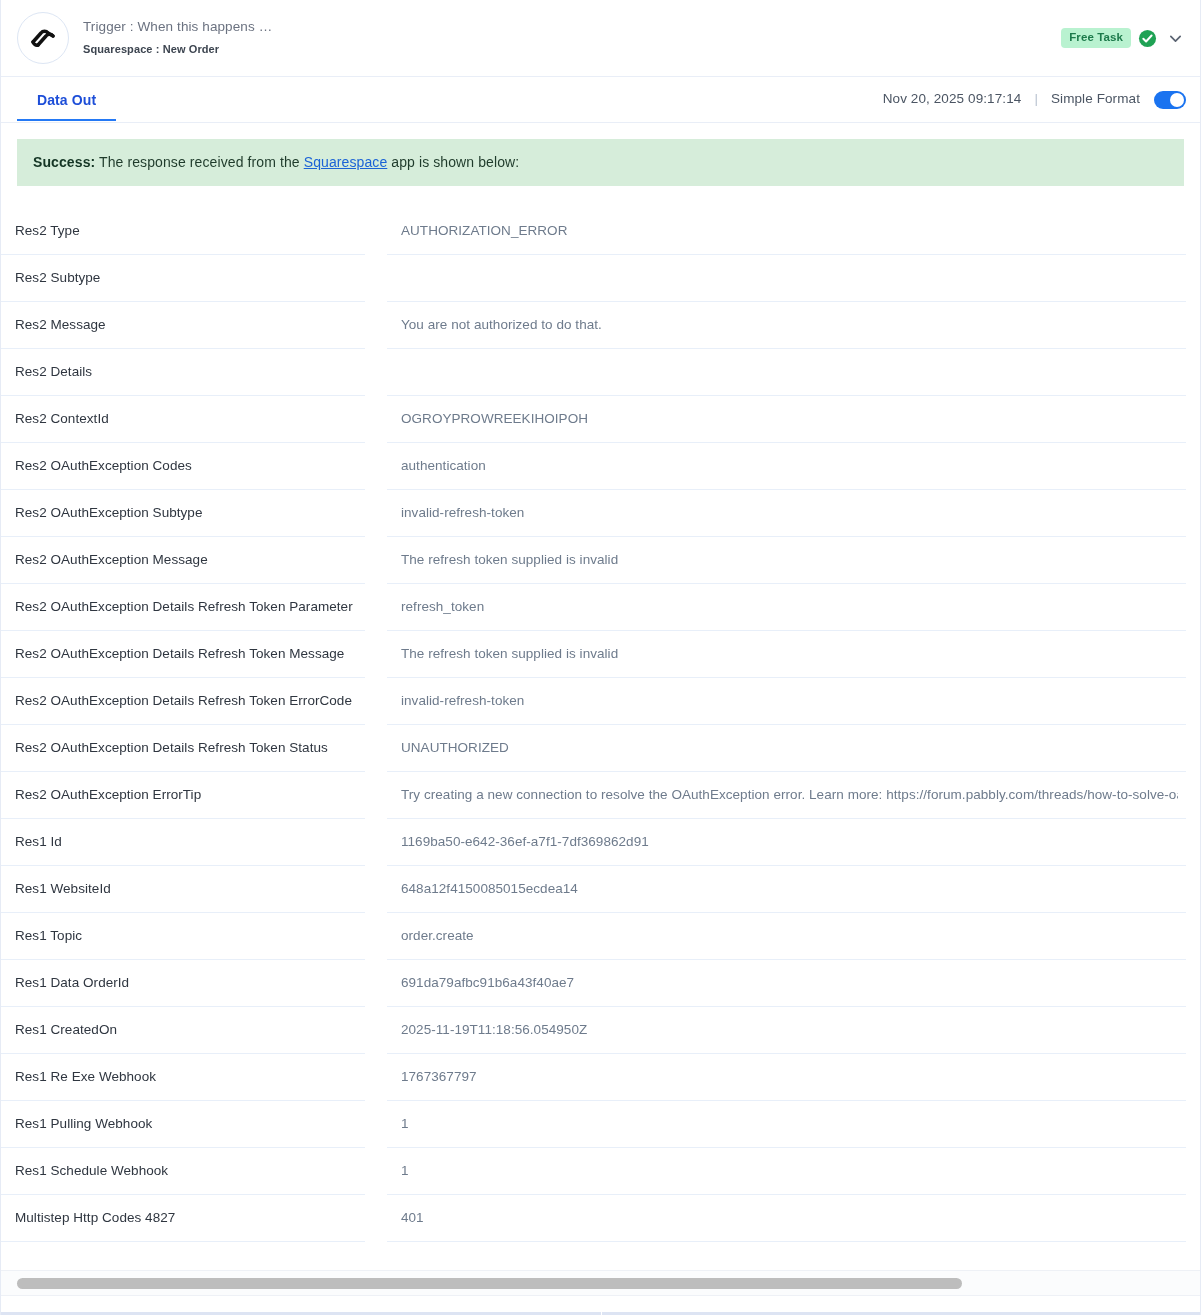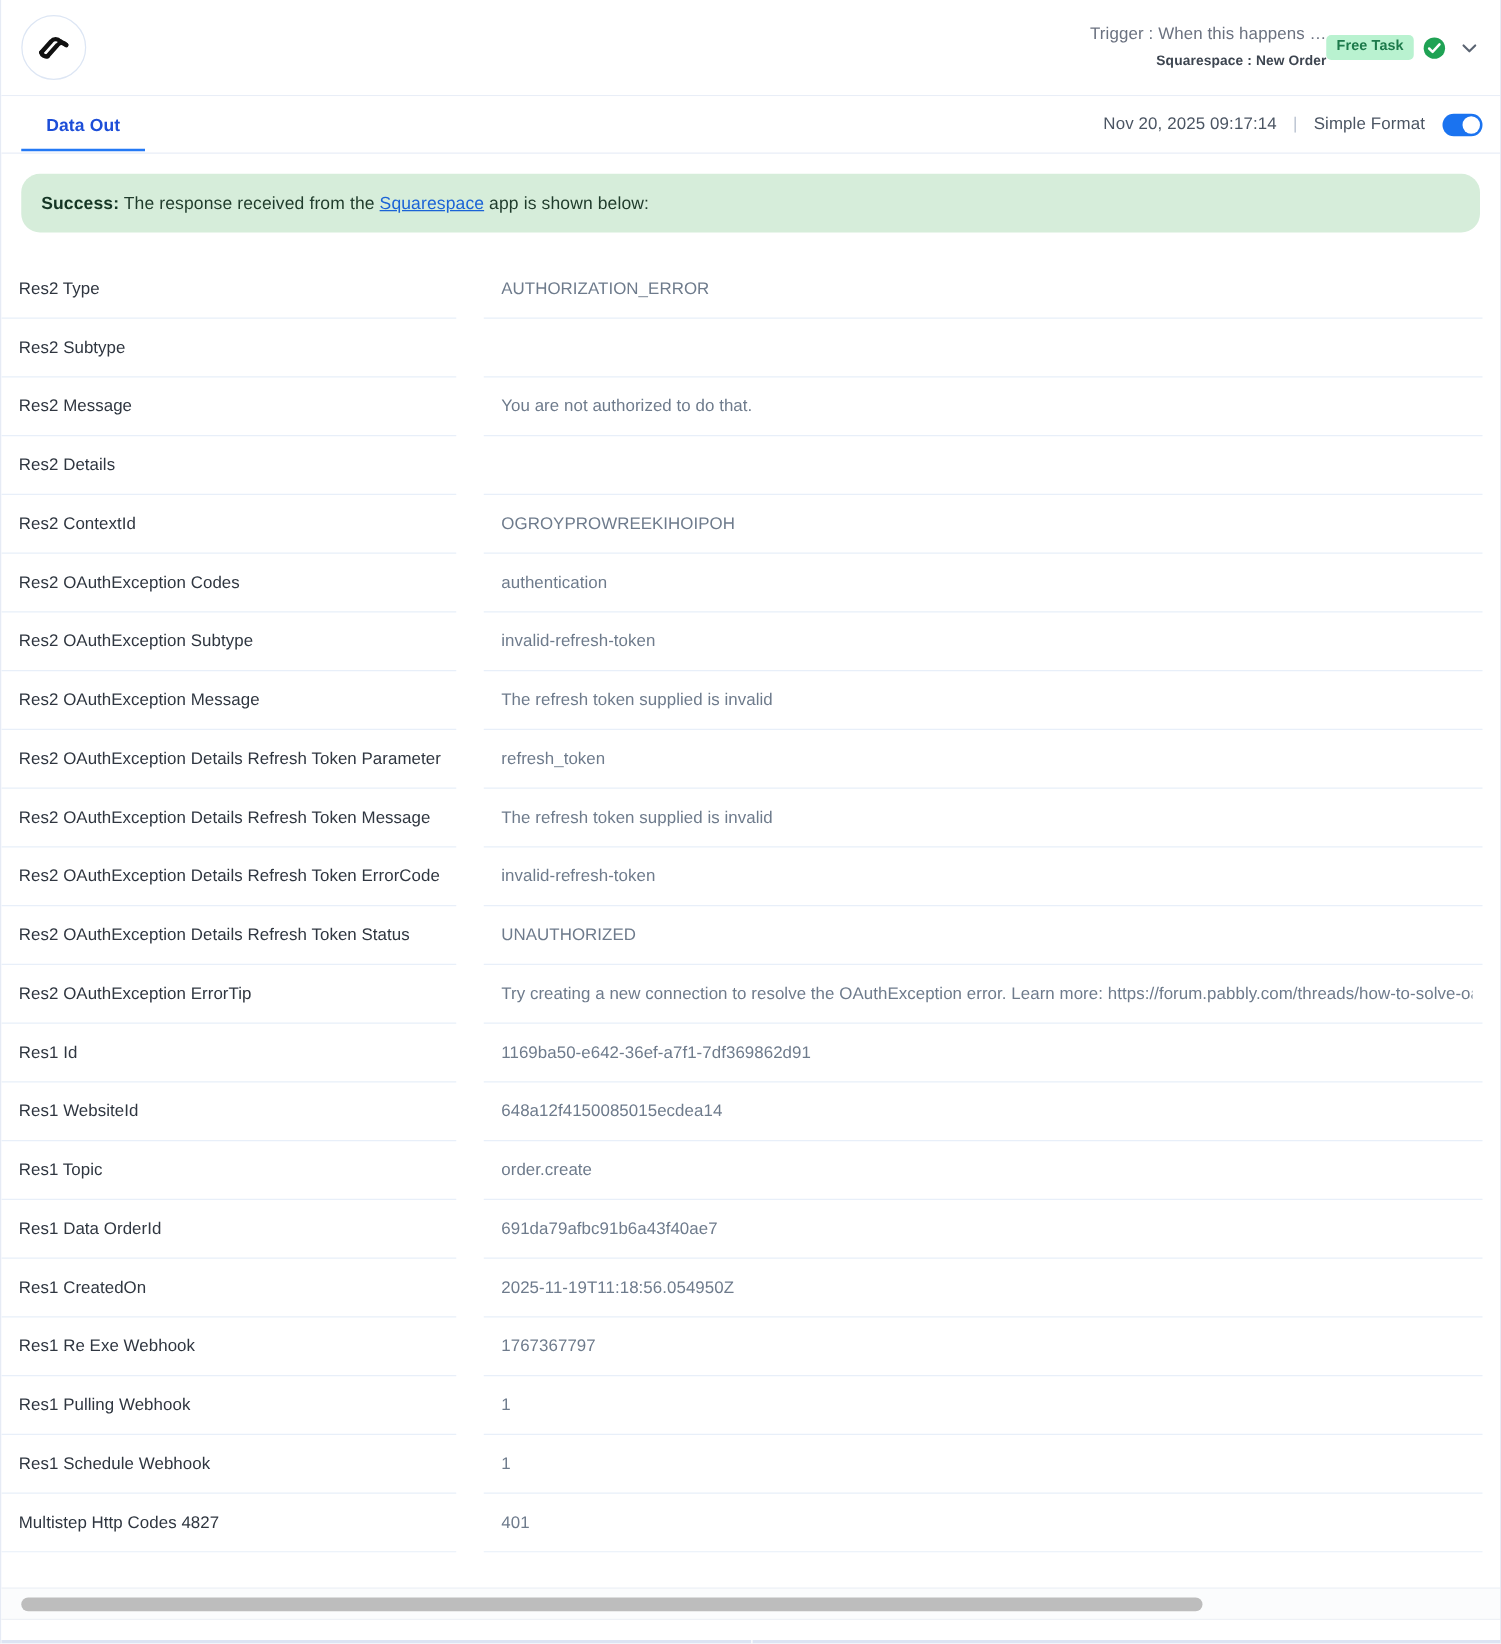--- a/index.html
+++ b/index.html
@@ -22,21 +22,20 @@
   }
 
   
   .app-header {
     height: 77px;
     display: flex;
     align-items: center;
     padding: 0 14px 0 16px;
     border-bottom: 1px solid #e9eef7;
     background: #fff;
-    text-align: right;
   }
   .app-logo {
     width: 52px;
     height: 52px;
     border-radius: 50%;
     border: 1px solid #dde6f4;
     background: #ffffff;
     display: flex;
     align-items: center;
     justify-content: center;
@@ -146,21 +145,21 @@
     top: 2px; right: 2px;
     width: 14px; height: 14px;
     border-radius: 50%;
     background: #fff;
   }
 
   
   .banner-wrap { padding: 16px 16px 0 16px; }
   .success-banner {
     background: #d6edda;
-    border-radius: 15px;
+    border-radius: 0;
     padding: 13px 16px 14px;
     font-size: 14px;
     color: #1f3b2b;
     line-height: 20px;
     letter-spacing: .1px;
   }
   .success-banner b { font-weight: 700; color: #143524; }
   .banner-link {
     color: #1b63d6;
     text-decoration: underline;

